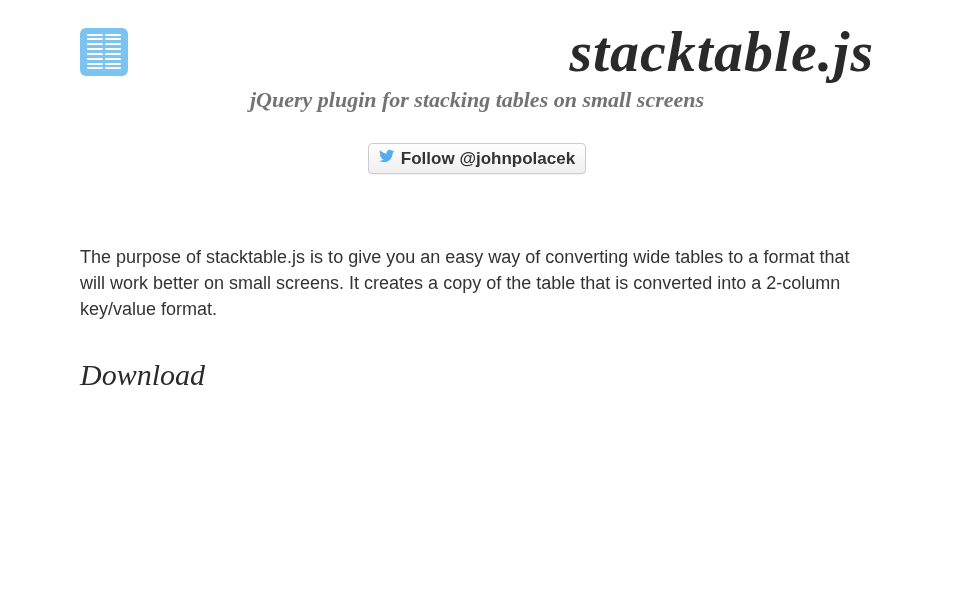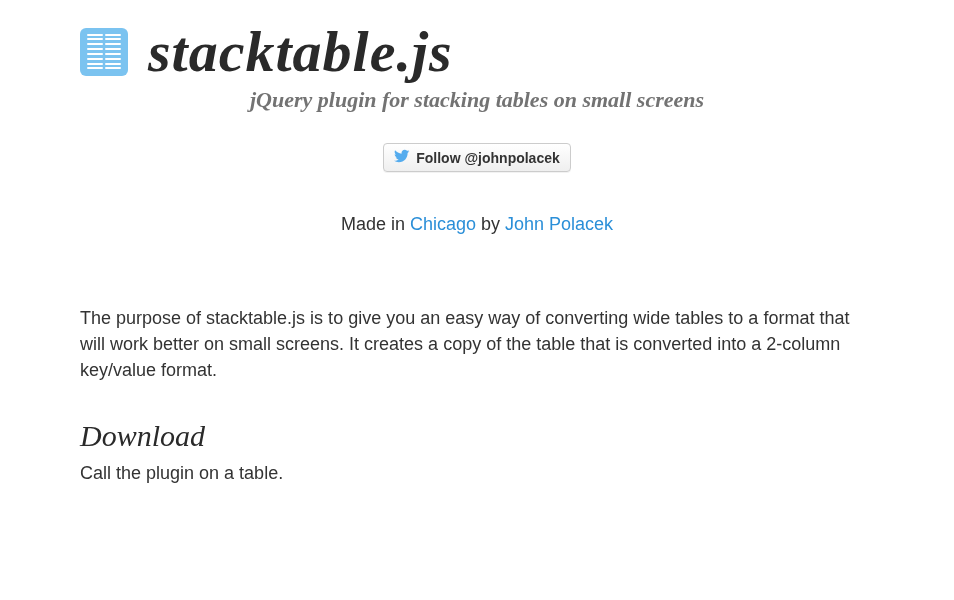--- a/index.html
+++ b/index.html
@@ -7,22 +7,22 @@
     font-family: Arial, Helvetica, sans-serif;
     background: #ffffff;
     color: #333;
     width: 954px;
     padding: 0 80px;
   }
   .header { text-align: center; padding-top: 18px; }
   .title-row {
     display: flex;
     align-items: center;
-    justify-content: flex-start;
-    gap: 20px;
+    justify-content: space-between;
+    gap: 14px;
   }
   .logo-icon {
     width: 48px;
     height: 48px;
     background: #7bc3f0;
     border-radius: 6px;
     display: flex;
     flex-direction: row;
     justify-content: space-evenly;
     padding: 6px 5px;
@@ -55,21 +55,21 @@
     margin-top: 2px;
   }
   .follow-btn {
     display: inline-flex;
     align-items: center;
     gap: 6px;
     background: linear-gradient(#ffffff, #efefef);
     border: 1px solid #ccc;
     border-radius: 4px;
     padding: 4px 10px;
-    font-size: 14px;
+    font-size: 17px;
     font-weight: bold;
     color: #333;
     margin-top: 30px;
     cursor: pointer;
     box-shadow: 0 1px 0 rgba(0,0,0,0.05);
   }
   .follow-btn svg { width: 16px; height: 16px; }
   .madein {
     margin-top: 42px;
     font-size: 18px;
@@ -122,24 +122,20 @@
 
   <button class="follow-btn">
     <span>
       <svg viewBox="0 0 24 24" fill="#55acee">
           <path d="M23 4.9c-.8.4-1.7.6-2.6.8.9-.6 1.7-1.5 2-2.5-.9.5-1.9.9-2.9 1.1C18.6 3.3 17.4 2.7 16 2.7c-2.6 0-4.7 2.1-4.7 4.7 0 .4 0 .7.1 1.1C7.5 8.3 4 6.4 1.6 3.5c-.4.7-.6 1.5-.6 2.4 0 1.6.8 3.1 2.1 3.9-.8 0-1.5-.2-2.1-.6v.1c0 2.3 1.6 4.2 3.8 4.6-.4.1-.8.2-1.3.2-.3 0-.6 0-.9-.1.6 1.9 2.3 3.2 4.4 3.3-1.6 1.3-3.6 2-5.8 2-.4 0-.8 0-1.1-.1 2 1.3 4.5 2.1 7.1 2.1 8.5 0 13.2-7.1 13.2-13.2v-.6c.9-.7 1.7-1.5 2.3-2.4z"></path>
         </svg>
     </span>
     <span>Follow @johnpolacek</span>
   </button>
 
-  <div class="madein">
-    <span>Made in </span><a class="link">Chicago</a><span> by </span><a class="link">John Polacek</a>
-  </div>
 </div>
 
 <div class="content">
   <p class="intro">The purpose of stacktable.js is to give you an easy way of converting wide tables to a format that will work better on small screens. It creates a copy of the table that is converted into a 2-column key/value format.</p>
 
   <h2 class="section-heading">Download</h2>
 
-  <p class="section-text">Call the plugin on a table.</p>
 </div>
 
 </body></html>

